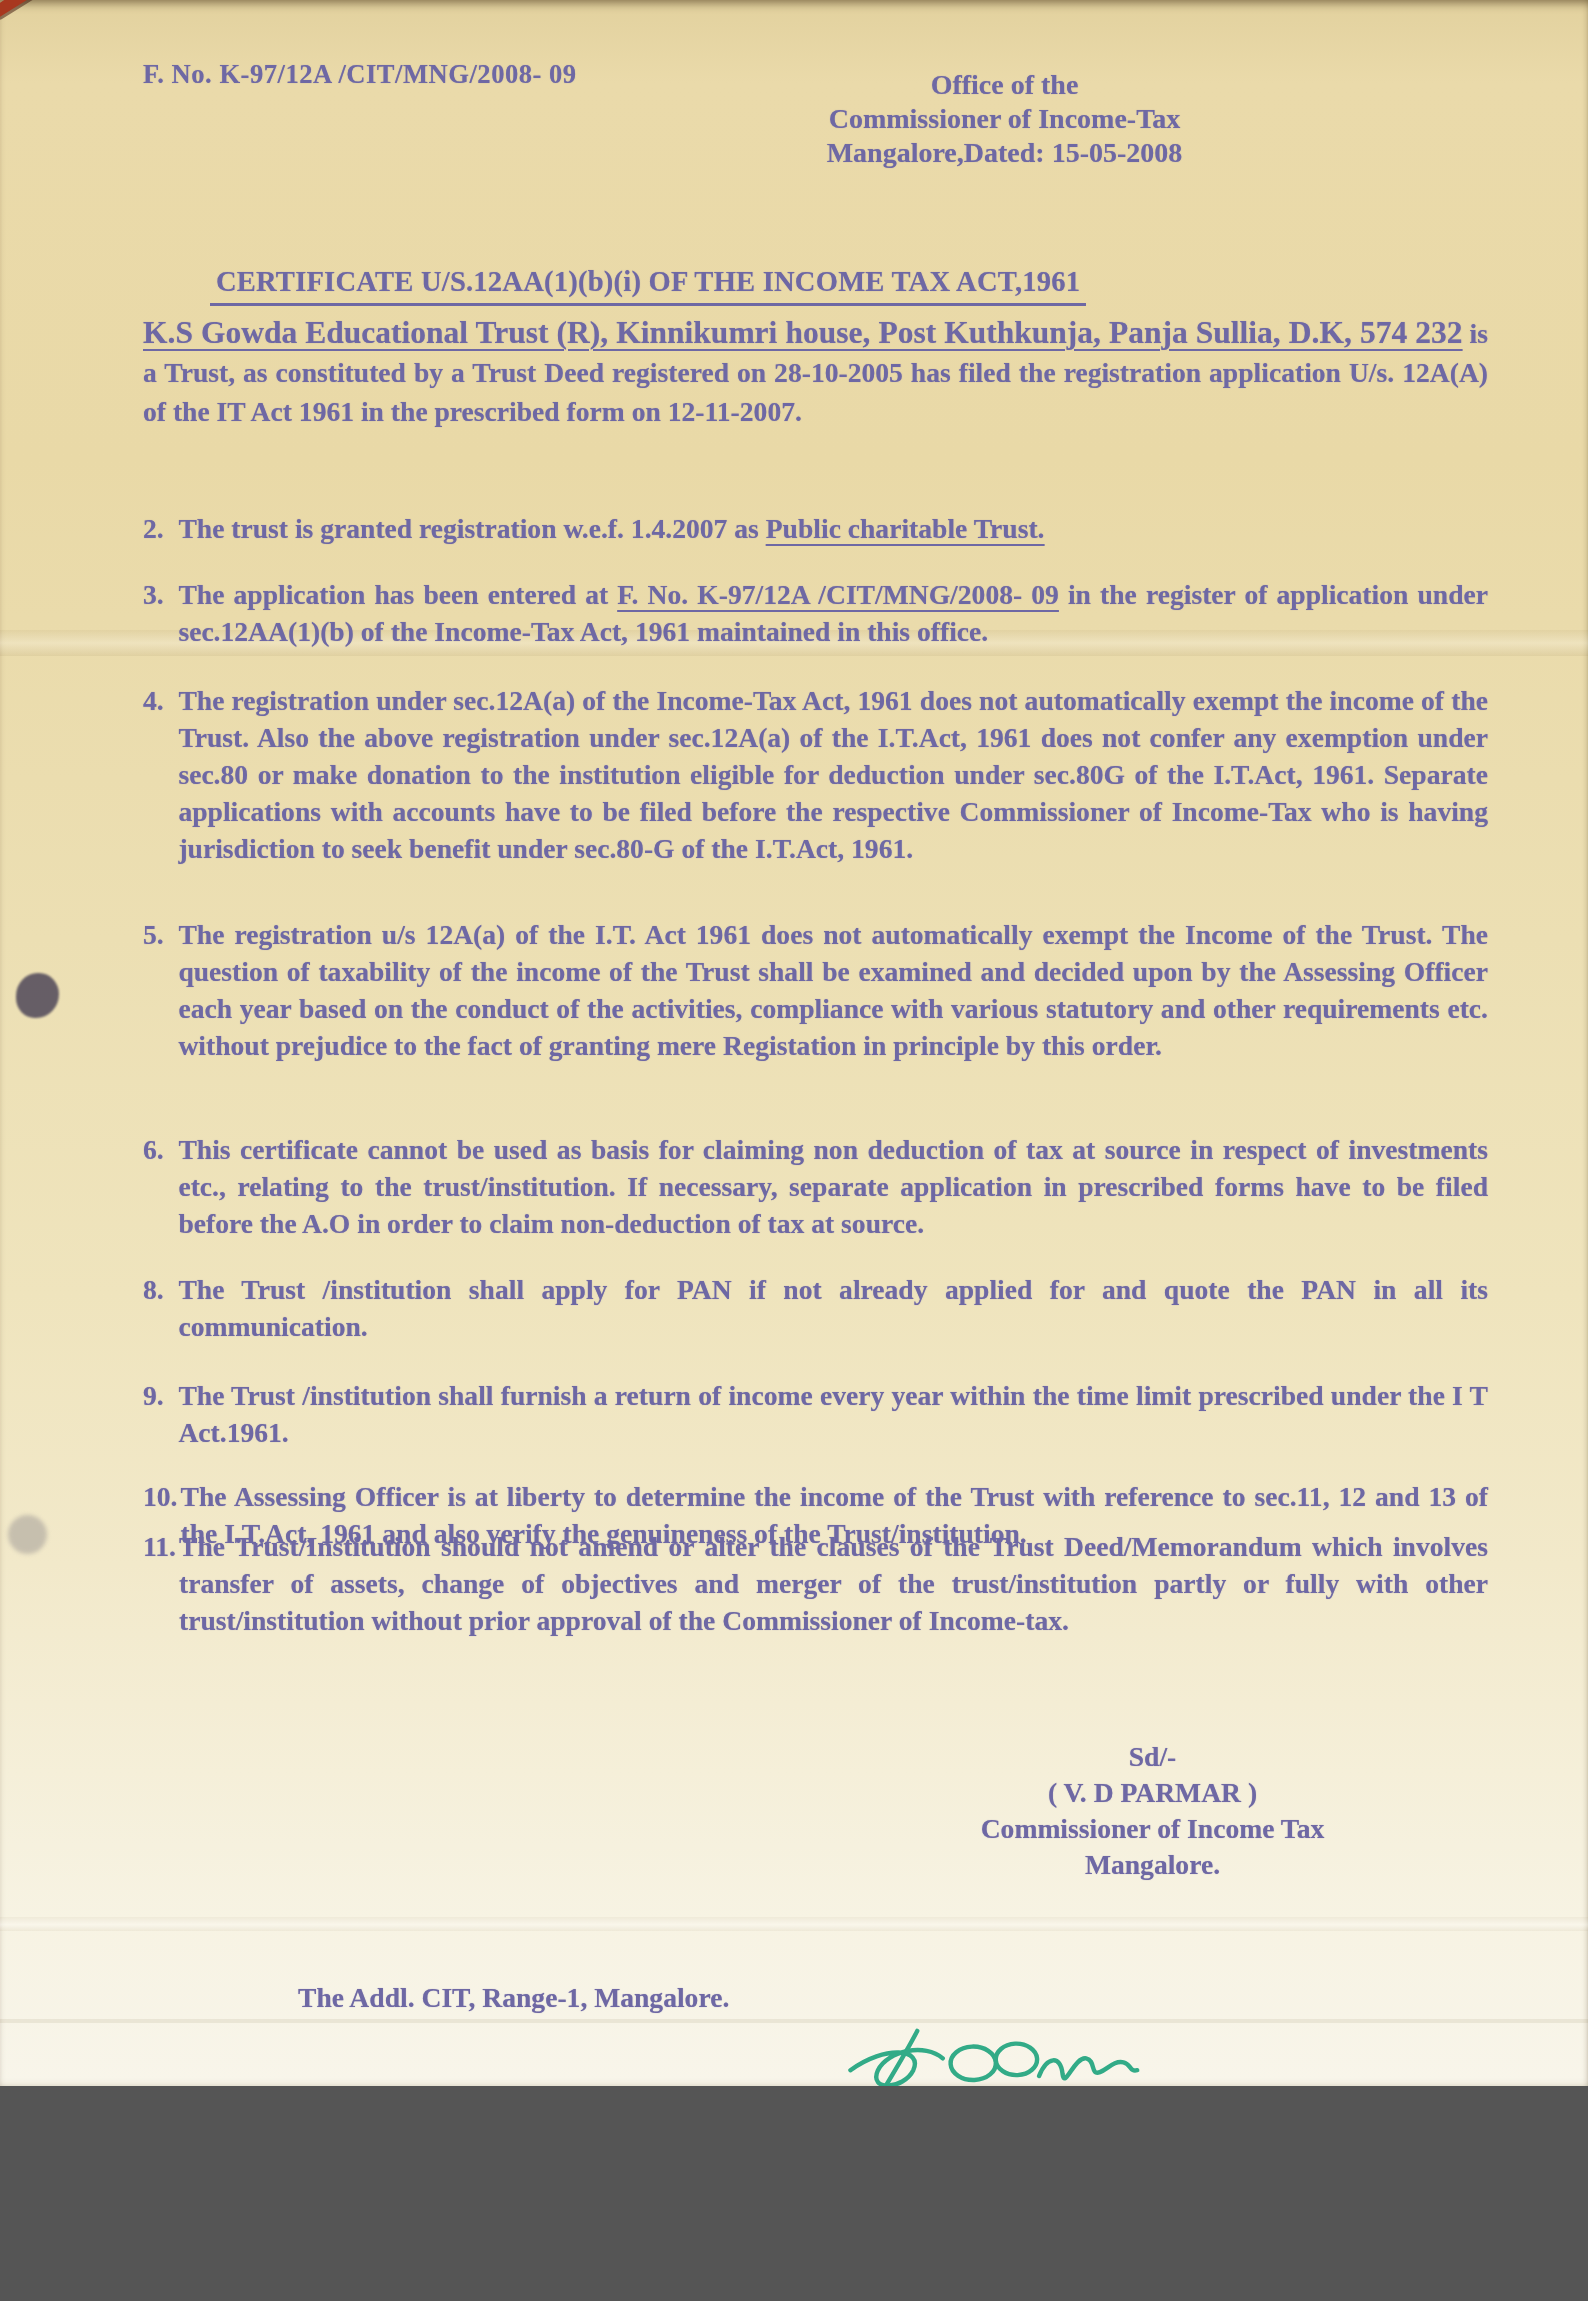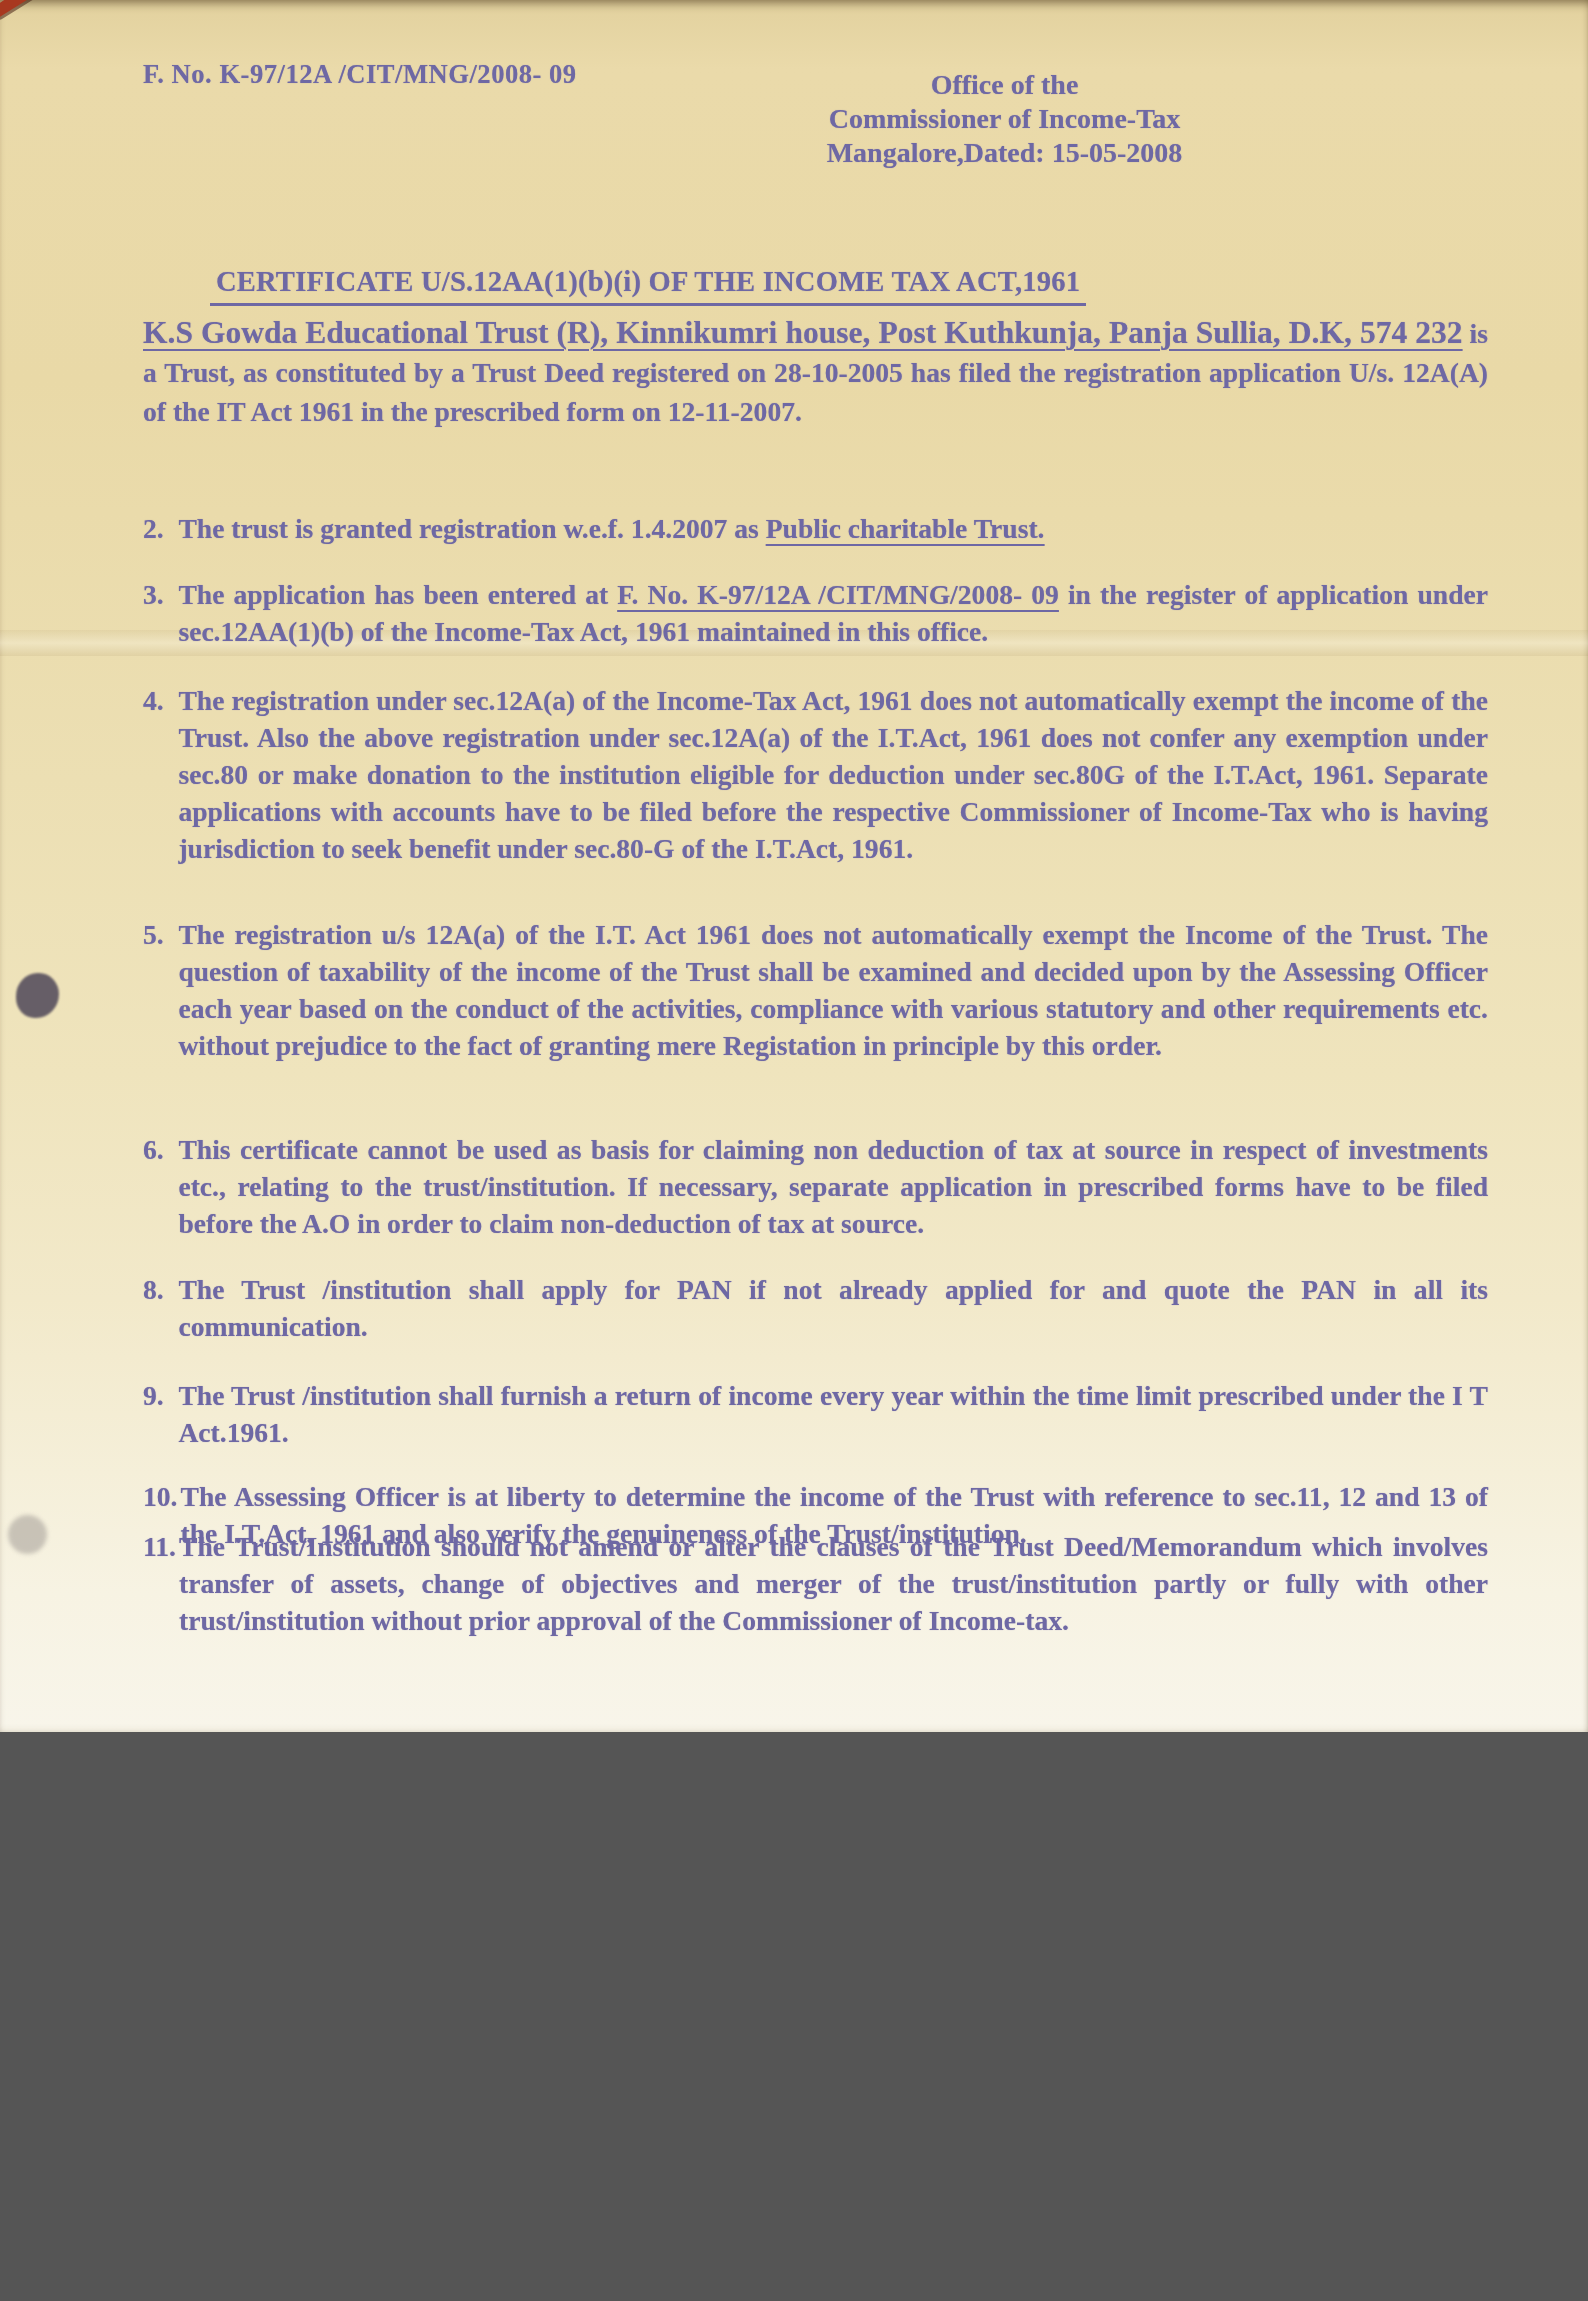--- a/index.html
+++ b/index.html
@@ -1,17 +1,17 @@
 <!DOCTYPE html>
 <html><head>
 <meta charset="utf-8">
 <style>
   html,body{margin:0;padding:0;background:#555;}
   .page{
-    position:relative;width:1589px;height:1732px;overflow:hidden;
+    position:relative;width:1589px;height:2086px;overflow:hidden;
     font-family:"Liberation Serif", serif;font-weight:700;color:#6e68a4;
     background:linear-gradient(180deg,#e2d19e 0%,#eadaaa 4%,#e9d9a7 22%,#ecdfb3 45%,#efe4bd 62%,#f2e9ca 75%,#f5efd9 85%,#f7f3e3 92%,#f8f5ea 100%);
     box-shadow:inset 0 7.9px 9.9px -4.9px rgba(60,40,15,.55), inset -5.9px 0 7.9px -5.9px rgba(90,70,40,.35), inset 0 -5.9px 7.9px -5.9px rgba(120,100,60,.25);
   }
   .ink{text-shadow:0 0 1px rgba(110,104,164,.55);}
   .abs{position:absolute;}
   .u{text-decoration:underline;text-decoration-thickness:2px;text-underline-offset:5.9px;}
   .fileno{top:59px;left:143px;font-size:26.6px;letter-spacing:0.5px;}
   .office{top:68px;left:778px;width:453px;text-align:center;font-size:28px;line-height:34px;}
   .title{top:266px;left:210px;font-size:28.6px;letter-spacing:0.2px;border-bottom:3px solid #6e68a4;padding:0 5.9px 4.9px 5.9px;}
@@ -97,20 +97,21 @@
     <span class="num tight">10.</span>
     <div class="itext"><span>The Assessing Officer is at liberty to determine the income of the Trust with reference to sec.11, 12 and 13 of the I.T.Act, 1961 and also verify the genuineness of the Trust/institution.</span><span class="u"></span><span></span></div>
   </div>
 
   <div class="abs item ink" style="top:1528px">
     <span class="num tight">11.</span>
     <div class="itext"><span>The Trust/Institution should  not amend or alter the clauses of the Trust Deed/Memorandum which involves transfer of assets, change of objectives and merger of the trust/institution partly or fully with other trust/institution without  prior approval of the Commissioner of Income-tax.</span><span class="u"></span><span></span></div>
   </div>
 
   <div class="abs sig ink">
+    <div>Sd/-</div>
     <div>( V. D PARMAR )</div>
     <div>Commissioner of Income Tax</div>
     <div>Mangalore.</div>
   </div>
 
   <div class="abs copy2 ink">The Addl. CIT, Range-1, Mangalore.</div>
 
   <svg class="abs" style="top:2025px;left:803px" width="364" height="110" viewBox="0 0 370 112">
     <g fill="none" stroke="#17a17a" stroke-width="4.5" stroke-linecap="round" opacity="0.88">
       <path d="M116,6 C104,30 80,68 60,102"></path>

